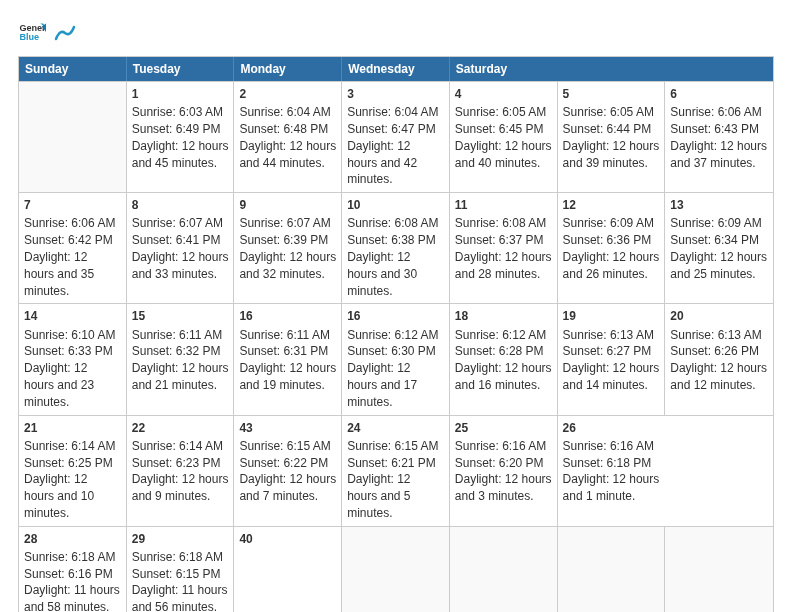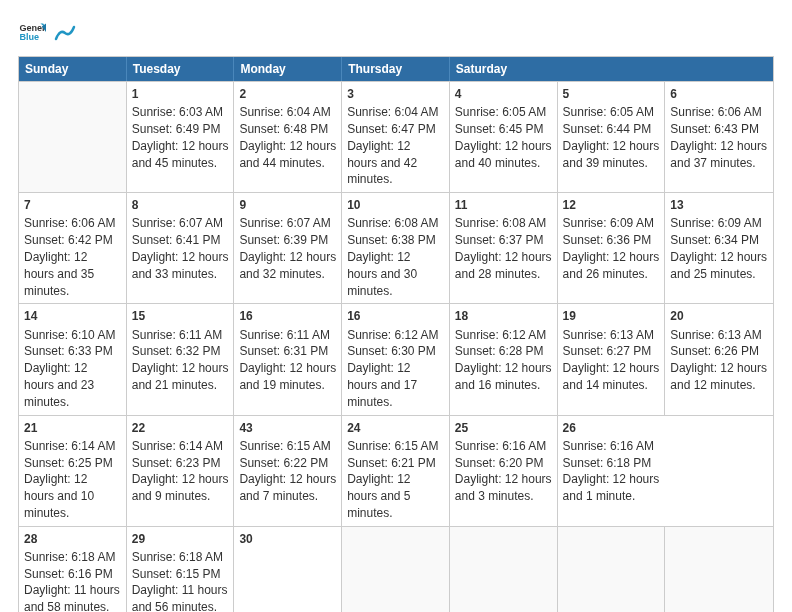--- a/index.html
+++ b/index.html
@@ -122,21 +122,21 @@
       <div class="main-title"></div>
       <div class="sub-title"></div>
     </div>
   </div>
 
   <div class="calendar">
     <div class="cal-header-row">
     <div class="cal-header-cell">Sunday</div>
         <div class="cal-header-cell">Tuesday</div>
         <div class="cal-header-cell">Monday</div>
-        <div class="cal-header-cell">Thursday</div>
+        <div class="cal-header-cell">Wednesday</div>
         <div class="cal-header-cell">Saturday</div>
       </div>
     <div class="cal-body">
     <div class="cal-week">
           <div class="cal-cell empty"></div>
           <div class="cal-cell">
             <span class="day-num">1</span>
             <div class="day-info">Sunrise: 6:03 AM<br>Sunset: 6:49 PM<br>Daylight: 12 hours and 45 minutes.</div>
           </div>
           <div class="cal-cell">
@@ -249,21 +249,21 @@
         <div class="cal-week">
           <div class="cal-cell">
             <span class="day-num">28</span>
             <div class="day-info">Sunrise: 6:18 AM<br>Sunset: 6:16 PM<br>Daylight: 11 hours and 58 minutes.</div>
           </div>
           <div class="cal-cell">
             <span class="day-num">29</span>
             <div class="day-info">Sunrise: 6:18 AM<br>Sunset: 6:15 PM<br>Daylight: 11 hours and 56 minutes.</div>
           </div>
           <div class="cal-cell">
-            <span class="day-num">30</span>
+            <span class="day-num">40</span>
           </div>
           <div class="cal-cell empty"></div>
           <div class="cal-cell empty"></div>
           <div class="cal-cell empty"></div>
           <div class="cal-cell empty"></div>
         </div>
       </div>
   </div>
 </div>
 

